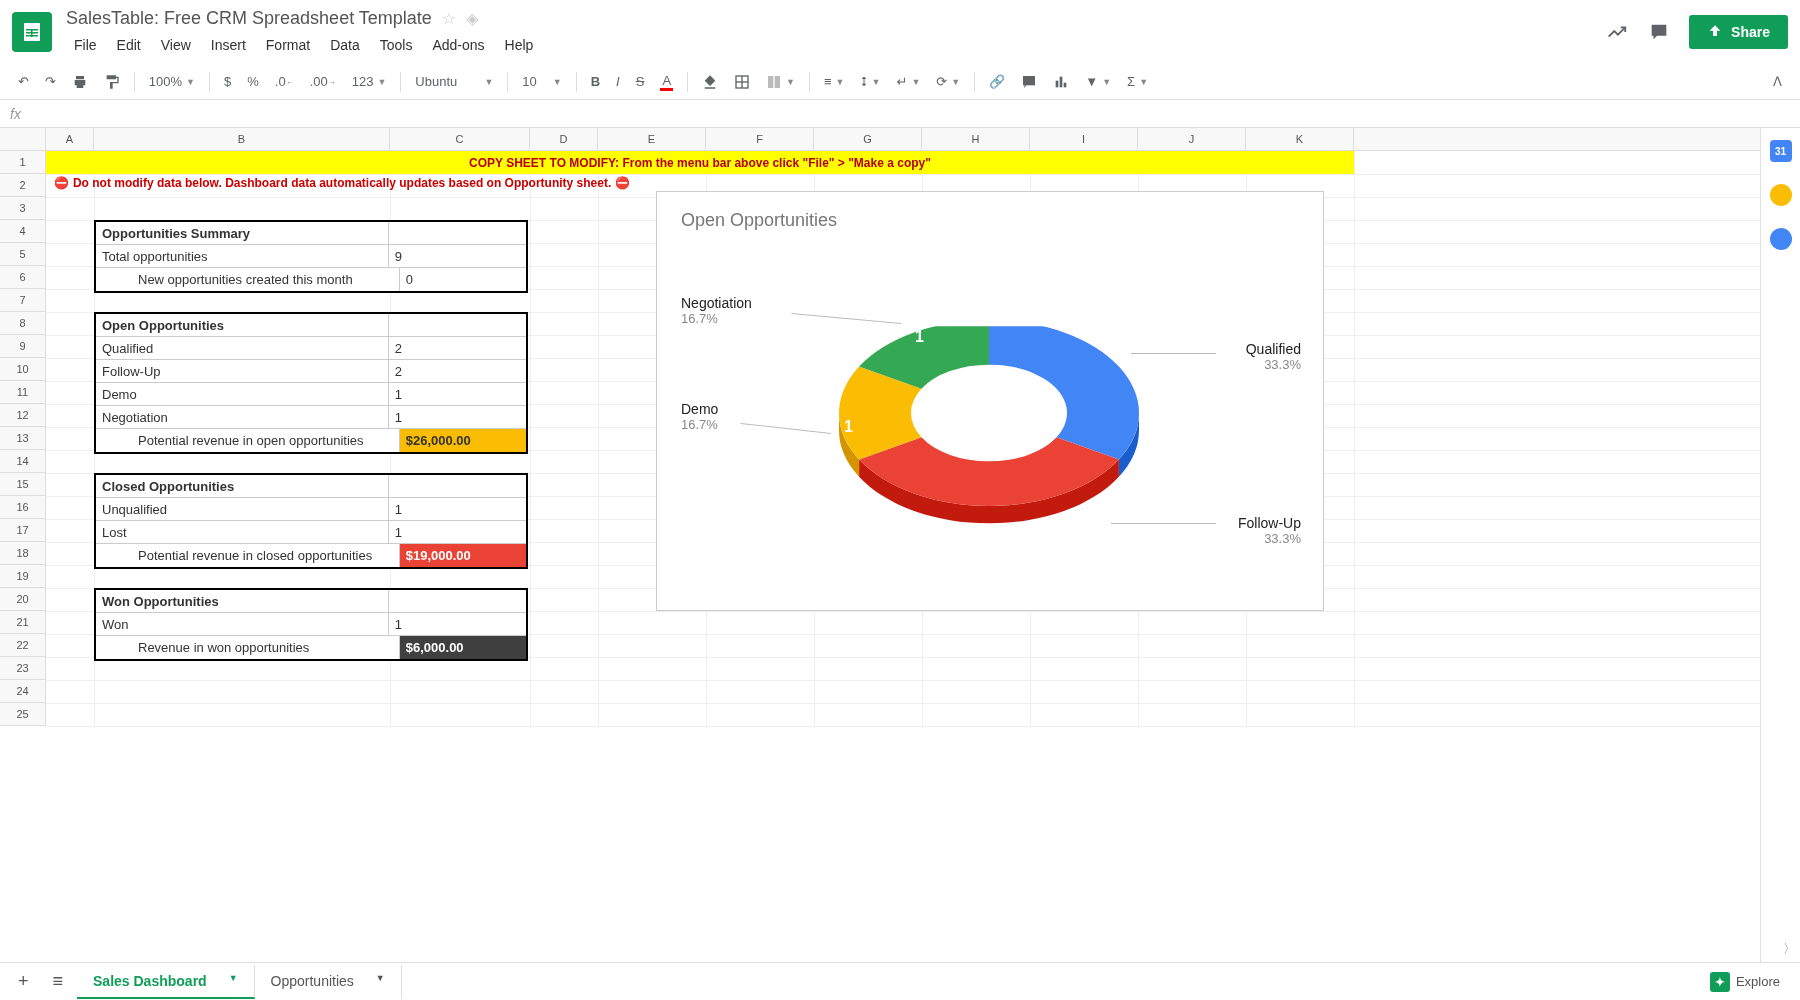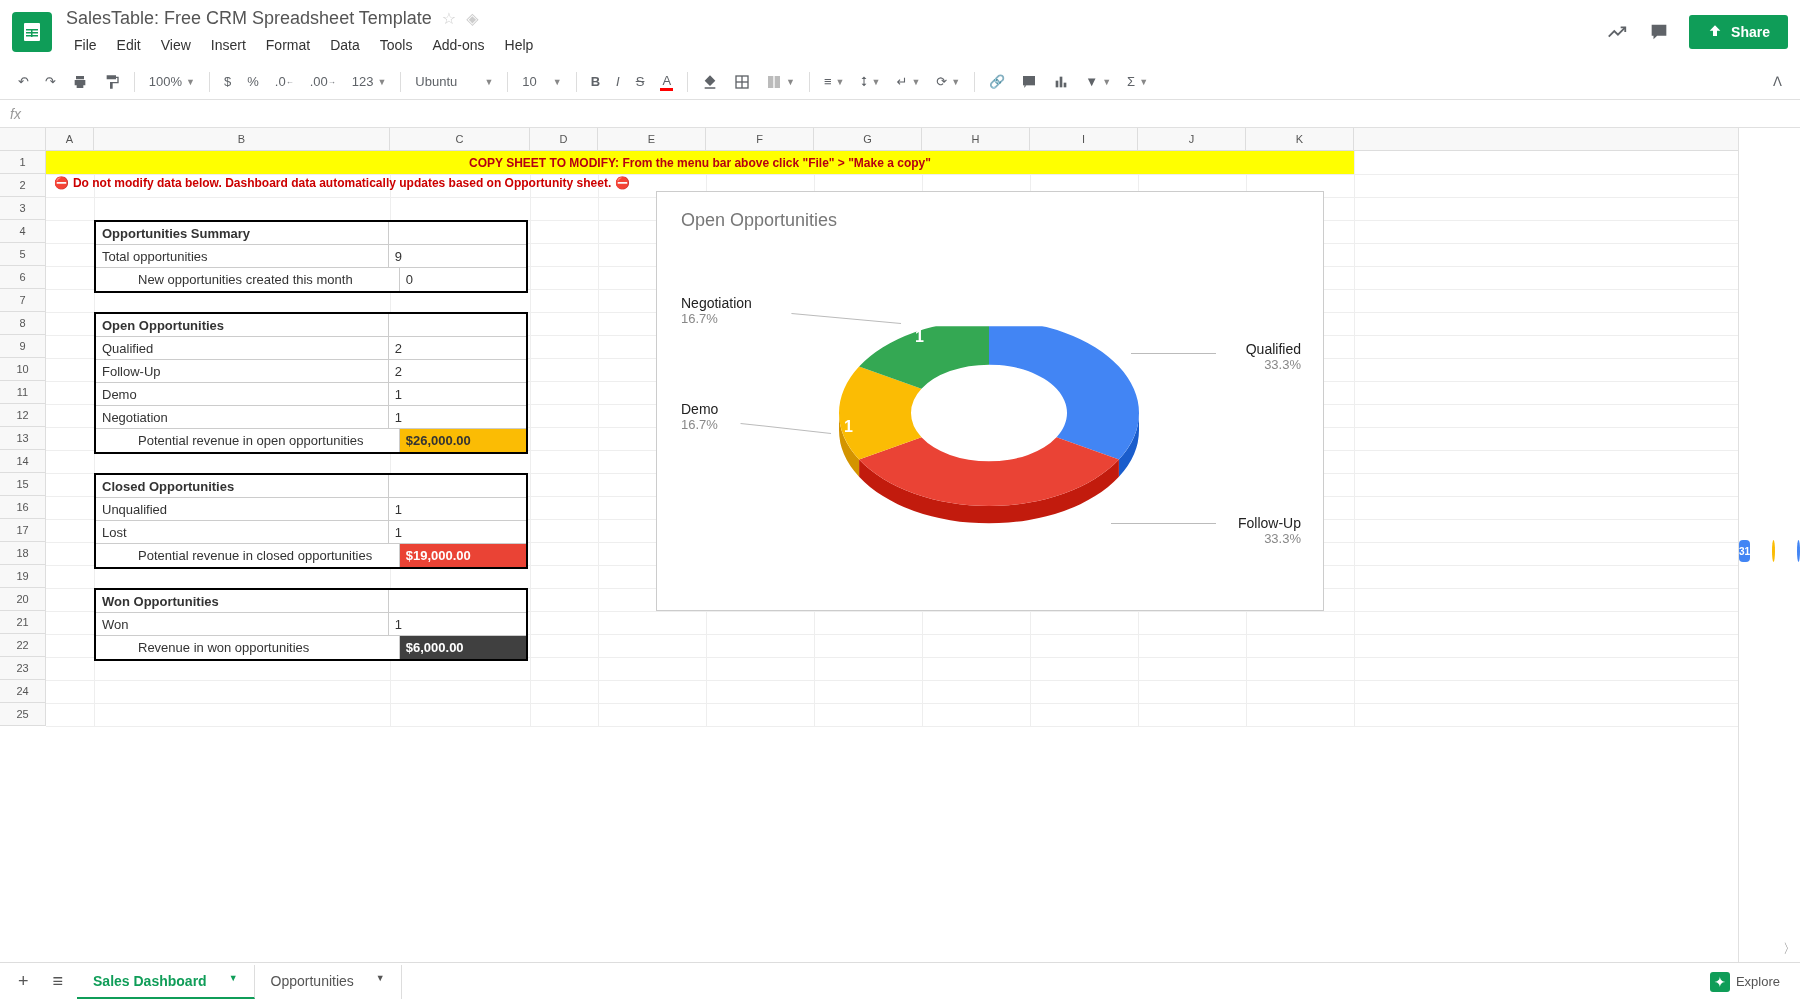--- a/index.html
+++ b/index.html
@@ -26,21 +26,21 @@
 .tool.wide { min-width: 90px; justify-content: space-between; }
 .tool.collapse { margin-left: auto; }
 
 
 .formula-bar { display: flex; align-items: center; height: 28px; border-bottom: 1px solid #e0e0e0; padding: 0 10px; }
 .fx { font-style: italic; color: #999; font-size: 14px; }
 
 
 .main { display: flex; height: calc(100vh - 64px - 36px - 28px - 38px); }
 .sheet-area { flex: 1; position: relative; overflow: hidden; }
-.side-panel { width: 62px; border-left: 1px solid #e0e0e0; display: flex; align-items: center; padding-top: 12px; gap: 22px; }
+.side-panel { width: 40px; border-left: 1px solid #e0e0e0; display: flex; flex-direction: column; align-items: center; padding-top: 12px; gap: 22px; }
 .side-icon { width: 22px; height: 22px; border-radius: 4px; }
 
 
 .col-headers { display: flex; height: 23px; background: #f8f8f8; border-bottom: 1px solid #ddd; }
 .corner { width: 46px; border-right: 1px solid #ddd; background:#f8f8f8; }
 .col-h { border-right: 1px solid #ddd; text-align: center; font-size: 11px; color: #555; line-height: 23px; background:#f8f8f8; }
 .grid-body { display: flex; }
 .row-headers { width: 46px; }
 .row-h { height: 23px; border-bottom: 1px solid #ddd; border-right: 1px solid #ddd; text-align: center; font-size: 11px; color: #555; line-height: 23px; background:#f8f8f8;}
 .cells { position: relative; flex: 1; }

